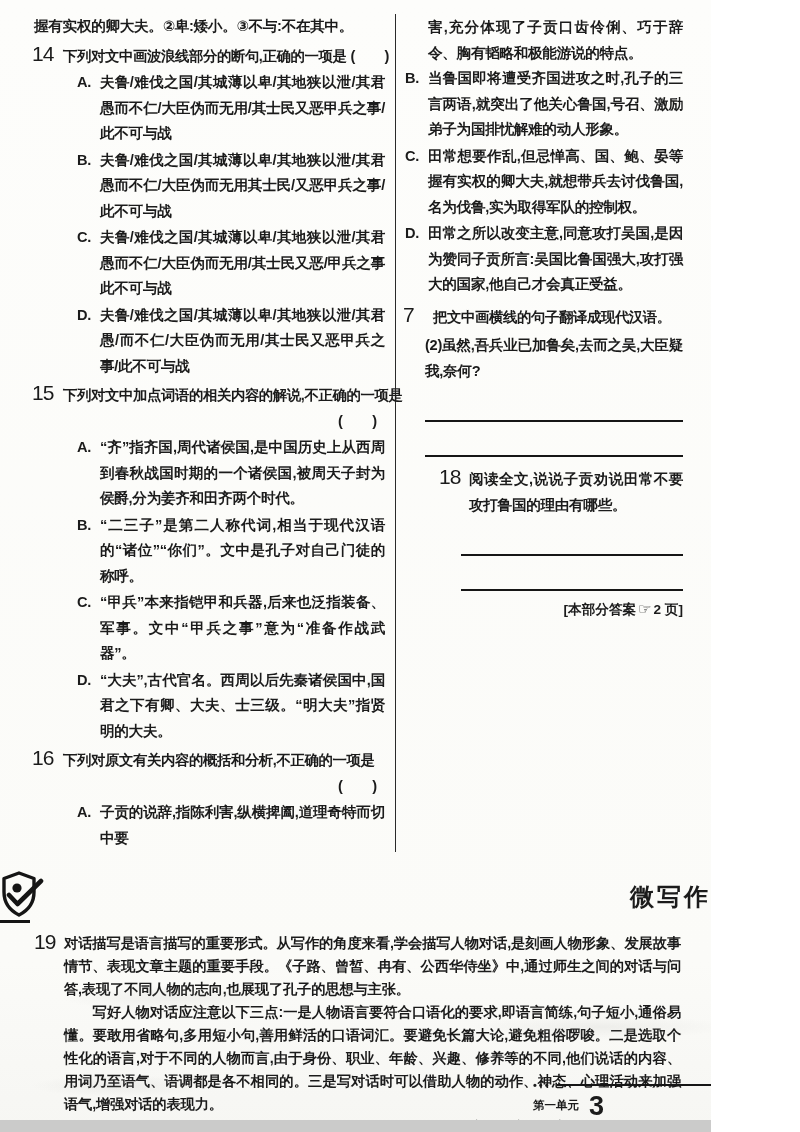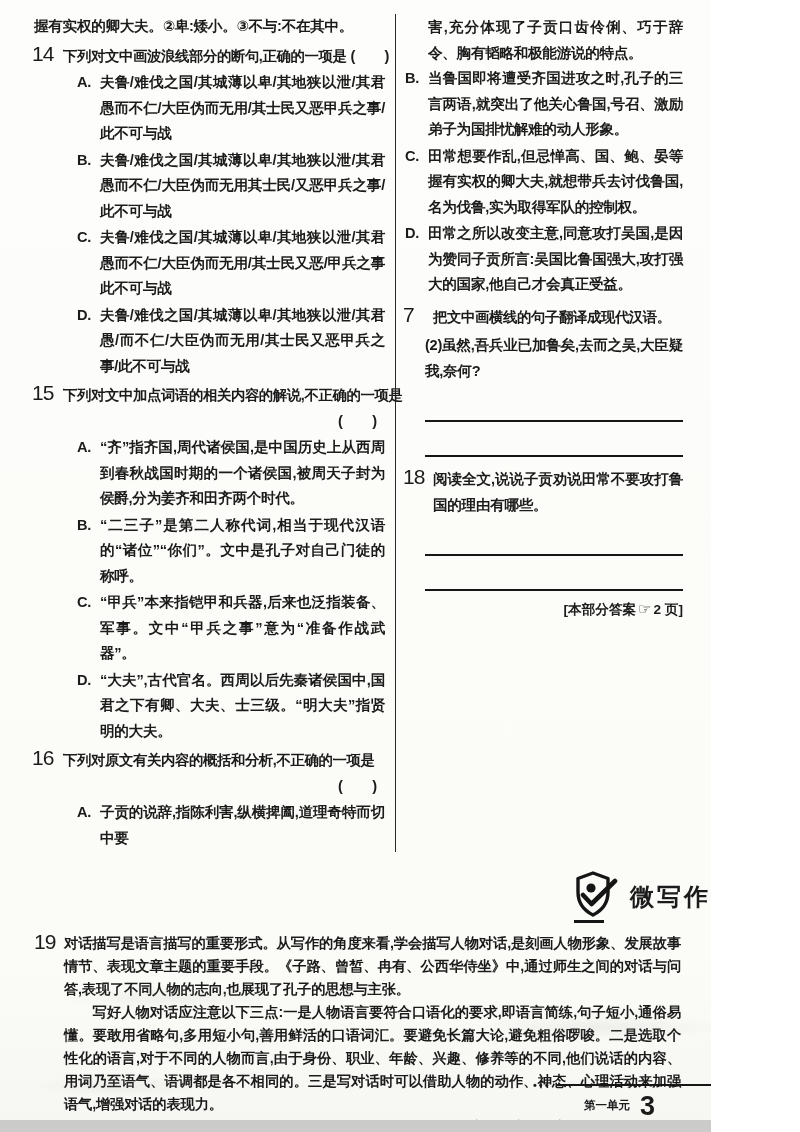--- a/index.html
+++ b/index.html
@@ -39,39 +39,39 @@
   .ans-line{border-bottom:2px solid #161616;height:33px;}
   .ans-line.tall{height:36px;}
   .part{position:relative;padding-left:0;margin-top:5px;}
   .ref-note{
     text-align:right;font-weight:700;font-size:13.6px;
     margin-top:9px;letter-spacing:0;
   }
   .ref-icon{font-size:15px;padding:0 2px;}
   
   .mw-header{
-    display:flex;align-items:center;justify-content:flex-end;
+    display:flex;align-items:center;justify-content:space-between;
     margin-top:16px;height:58px;gap:12px;
   }
   .mw-icon{position:relative;width:44px;height:52px;flex:0 0 auto;}
   .mw-icon .base{position:absolute;left:0;bottom:0;width:30px;height:3.5px;background:#151515;}
   .mw-title{font-size:24px;font-weight:700;letter-spacing:3px;}
   .q19{position:relative;padding:6px 30px 0 64px;}
   .q19 .q-num{left:34px;top:4px;}
   .mw-txt{font-size:14.3px;line-height:23px;font-weight:600;letter-spacing:-0.2px;
           word-break:break-all;text-align:justify;}
   .indent{text-indent:2em;}
   
   .write-area{margin:14px 42px 0 46px;transform:rotate(-0.15deg);}
   .write-line{border-bottom:2px solid #1d1d1d;height:32.5px;}
   .page-tab{position:absolute;right:0;bottom:13px;width:178px;}
   .tab-row1{display:flex;align-items:center;}
   .tab-dots{font-size:11px;font-weight:700;letter-spacing:2px;margin-right:6px;}
   .tab-rule{flex:1;height:2.6px;background:#161616;}
-  .tab-row2{display:flex;align-items:flex-start;justify-content:flex-end;padding-right:56px;margin-top:2px;}
+  .tab-row2{display:flex;align-items:flex-start;justify-content:flex-start;padding-right:56px;margin-top:2px;}
   .tab-unit{font-size:11.5px;font-weight:700;margin-top:5px;margin-right:10px;}
   .tab-page{font-size:27px;font-weight:700;line-height:26px;}
   .bottom-bar{position:absolute;left:0;bottom:0;width:800px;height:12px;background:#cbcbca;}
   
   .smudge{position:absolute;background:radial-gradient(ellipse at center,#9a9a96 0%,transparent 70%);opacity:.12;pointer-events:none;}
 </style>
 </head>
 <body>
 
 <div class="page">
@@ -172,21 +172,21 @@
         <div class="q-head">
           <span class="stem">把文中画横线的句子翻译成现代汉语。</span>
         </div>
         <div class="part txt" style="margin-left:-8px;margin-top:3px;">
           <span>(2)</span><span>虽然,吾兵业已加鲁矣,去而之吴,大臣疑我,奈何?</span>
           <div class="ans-line tall"></div>
           <div class="ans-line"></div>
         </div>
       </div>
 
-      <div class="q" style="padding-left:28px;margin-top:10px;">
+      <div class="q" style="padding-left:28px;margin-top:10px;margin-left:36px;">
         <span class="q-num">18</span>
         <div class="txt" style="font-weight:700;">阅读全文,说说子贡劝说田常不要攻打鲁国的理由有哪些。</div>
         <div style="margin-left:-8px;">
           <div class="ans-line tall"></div>
           <div class="ans-line"></div>
         </div>
       </div>
 
       <div class="ref-note">
         <span>[本部分答案</span><span class="ref-icon">☞</span><span>2 页]</span>

